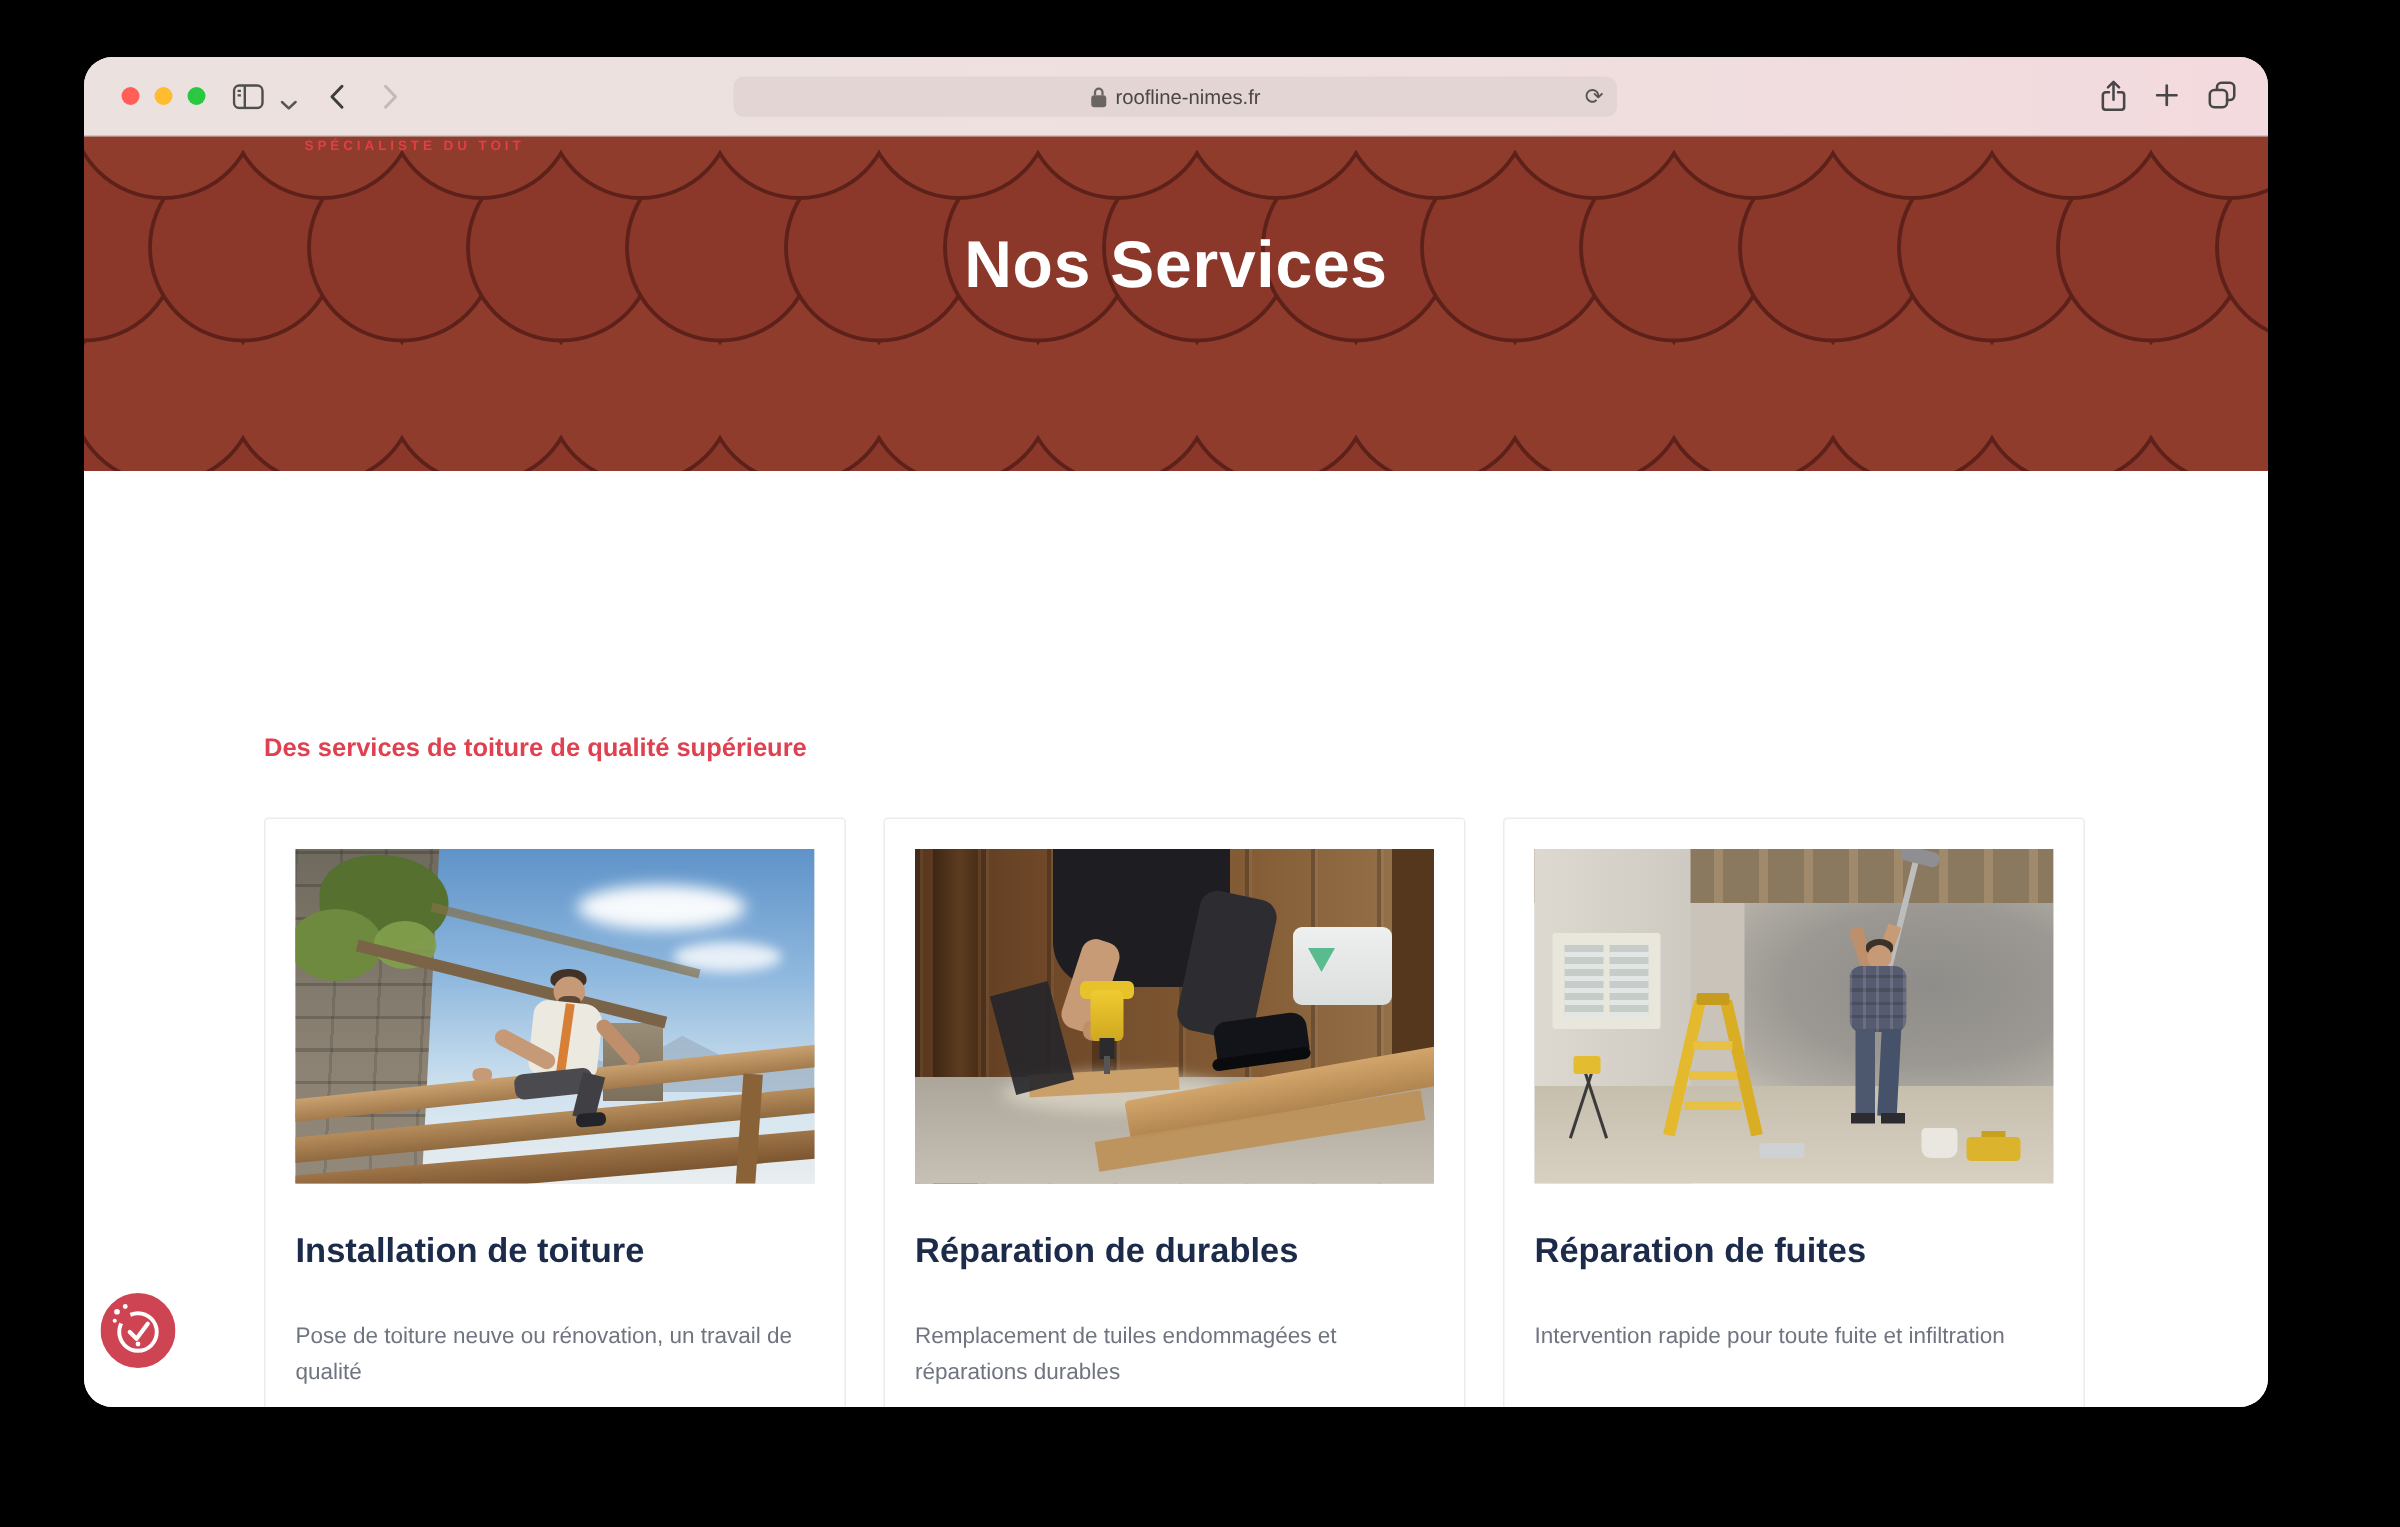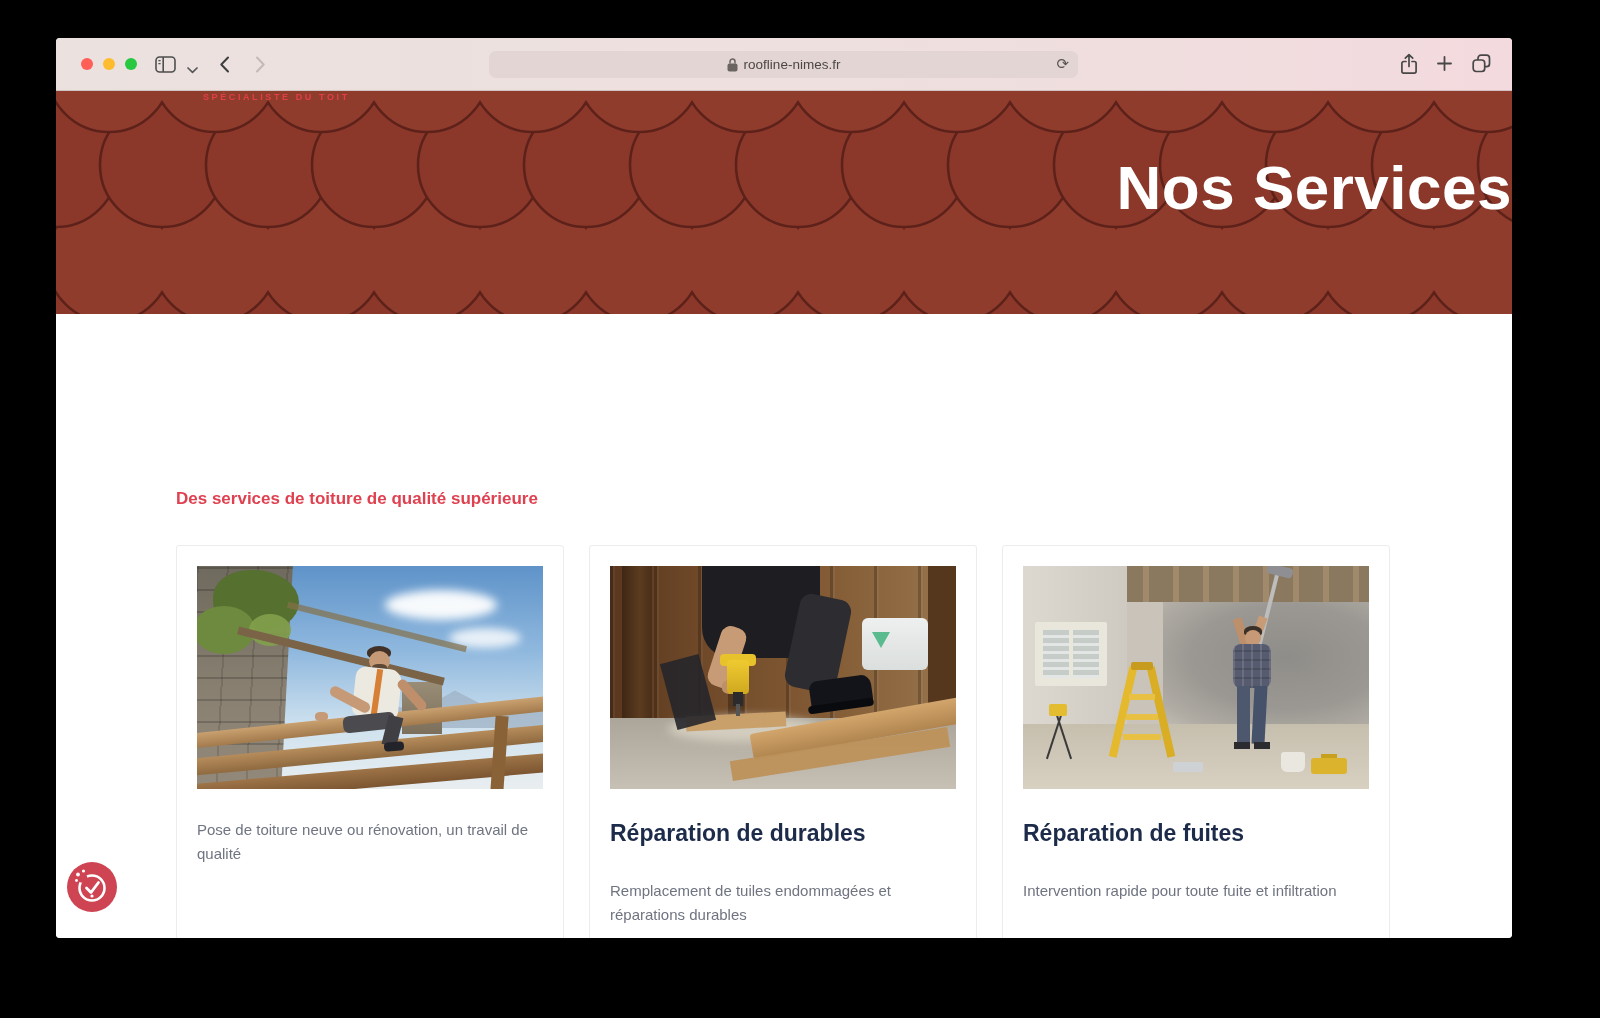--- a/index.html
+++ b/index.html
@@ -1,36 +1,36 @@
 <!DOCTYPE html>
 <html><head>
 <meta charset="utf-8">
 <style>
   html,body{margin:0;padding:0;background:#000;}
   .stage{position:relative;width:1600px;height:1018px;background:#000;overflow:hidden;
          font-family:"Liberation Sans","DejaVu Sans",sans-serif;}
-  .window{position:absolute;left:56px;top:38px;width:1456px;height:900px;border-radius:4px;
+  .window{position:absolute;left:56px;top:38px;width:1456px;height:900px;border-radius:19px;
           overflow:hidden;background:#fff;box-shadow:0 30px 70px rgba(0,0,0,.6);}
   
   .toolbar{position:absolute;left:0;top:0;width:1456px;height:52px;
            background:linear-gradient(90deg,#ebe1df 0%,#eee0df 55%,#f3dade 100%);
            border-bottom:1px solid rgba(0,0,0,.12);z-index:40;}
   .tl{position:absolute;top:20px;width:12px;height:12px;border-radius:50%;}
   .tbtn{position:absolute;background:none;border:0;padding:0;cursor:default;}
   .urlbar{position:absolute;left:433px;top:13px;width:589px;height:27px;border-radius:7px;
           background:#e2d5d4;display:flex;align-items:center;justify-content:center;
           font-size:13.5px;color:#4c4744;}
   .urlbar .refresh{position:absolute;right:9px;top:4px;font-size:15px;color:#5a5450;}
   
   .hero{position:absolute;left:0;top:52px;width:1456px;height:224px;background:#7f2f24;overflow:hidden;}
   .hero svg.tiles{position:absolute;left:0;top:0;}
   .tagline{position:absolute;left:147px;top:2px;font-size:9px;font-weight:bold;
            letter-spacing:2.6px;color:#e23f45;}
-  .hero-title{position:absolute;left:0;top:62px;width:100%;text-align:right;color:#fff;
-              font-size:62px;font-weight:800;letter-spacing:.5px;}
+  .hero-title{position:absolute;left:0;top:62px;width:100%;text-align:center;color:#fff;
+              font-size:44px;font-weight:800;letter-spacing:.5px;}
   
   .content{position:absolute;left:0;top:350px;width:1456px;background:#fff;padding:0;}
   .inner{margin:102px 0 0 120px;width:1214px;}
   .eyebrow{font-size:17px;font-weight:bold;color:#df4150;line-height:18px;}
   .heading{margin-top:12px;font-size:38px;font-weight:800;color:#1d2b4a;line-height:44px;letter-spacing:.2px;}
   .cards{display:flex;gap:25px;margin-top:37px;}
   .card{box-sizing:border-box;width:388px;height:440px;background:#fff;border:1px solid #ececec;
         border-radius:3px;padding:20px 20px 0;}
   .photo{position:relative;width:346px;height:223px;overflow:hidden;background:#ddd;}
   .photo div{position:absolute;}
@@ -152,20 +152,21 @@
             <div style="left:175px;top:98px;width:15px;height:8px;background:#4a3a2c;border-radius:40%;opacity:.85"></div>
             <div style="left:157px;top:102px;width:46px;height:50px;background:#ece9e1;border-radius:10px 12px 8px 8px;transform:rotate(6deg)"></div>
             <div style="left:177px;top:103px;width:6px;height:46px;background:#d77f35;transform:rotate(8deg)"></div>
             <div style="left:131px;top:128px;width:44px;height:11px;background:#c69a76;border-radius:6px;transform:rotate(28deg)"></div>
             <div style="left:196px;top:124px;width:38px;height:10px;background:#bf8f6b;border-radius:6px;transform:rotate(48deg)"></div>
             <div style="left:118px;top:146px;width:13px;height:9px;background:#c69a76;border-radius:40%"></div>
             <div style="left:146px;top:148px;width:52px;height:17px;background:#4b4b4f;border-radius:6px;transform:rotate(-6deg)"></div>
             <div style="left:188px;top:150px;width:15px;height:30px;background:#3f3f44;transform:rotate(14deg)"></div>
             <div style="left:187px;top:176px;width:20px;height:9px;background:#23232a;border-radius:4px;transform:rotate(-5deg)"></div>
           </div>
+          <div class="card-title">Installation de toiture</div>
           <div class="card-desc">Pose de toiture neuve ou rénovation, un travail de qualité</div>
         </div>
 
         <div class="card">
           <div class="photo">
             <div style="inset:0;background:linear-gradient(90deg,#59371e 0%,#6e4828 25%,#7f5732 55%,#8f6a42 85%,#9a7850 100%)"></div>
             <div style="inset:0;background:repeating-linear-gradient(90deg,rgba(0,0,0,.22) 0 3px,rgba(255,255,255,.05) 3px 5px,transparent 5px 44px)"></div>
             <div style="left:12px;top:0;width:30px;height:223px;background:linear-gradient(90deg,#3f2714,#5c3c20 60%,#4a2e18)"></div>
             <div style="left:118px;top:0;width:16px;height:150px;background:#4f331c;opacity:.85"></div>
             <div style="left:318px;top:0;width:28px;height:150px;background:#55371e"></div>

